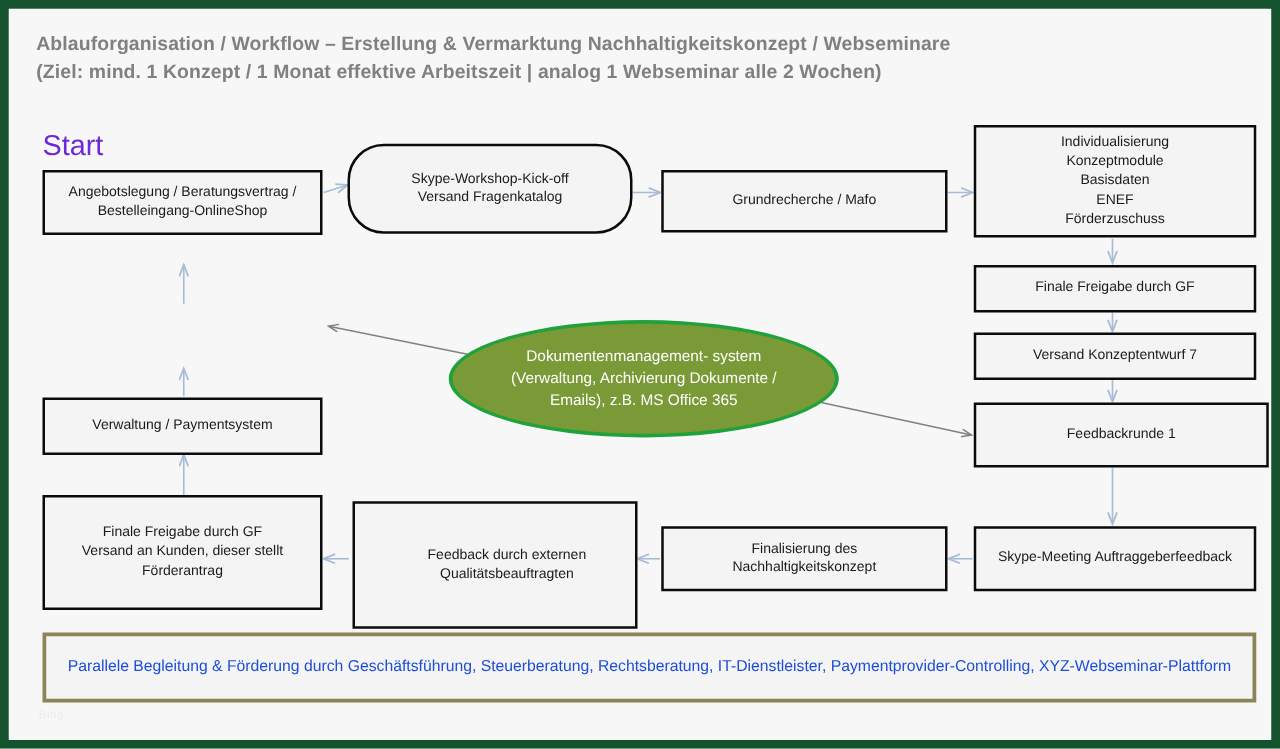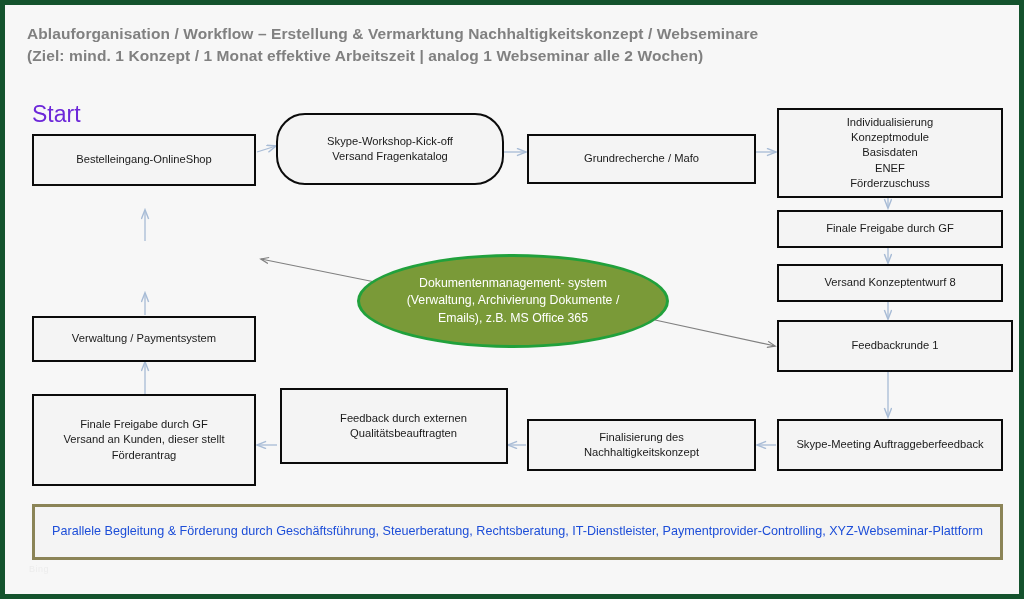--- a/index.html
+++ b/index.html
@@ -7,21 +7,21 @@
     margin: 0;
     padding: 0;
     background: #ffffff;
   }
   #canvas {
     position: relative;
     width: 1024px;
     height: 599px;
     background: #f7f7f7;
     box-sizing: border-box;
-    border: 5px solid #14532d;
+    border: 7px solid #14532d;
     overflow: hidden;
     font-family: "Liberation Sans", sans-serif;
   }
   #inner {
     position: absolute;
     left: 0; top: 0;
     width: 1006px;
     height: 581px;
     background: #f7f7f7;
   }
@@ -163,56 +163,57 @@
 
       <g stroke="#808080" stroke-width="1.1" fill="none" marker-end="url(#ahGray)">
 
         <line x1="370" y1="277" x2="256" y2="254"></line>
         <line x1="650" y1="315" x2="770" y2="341"></line>
       </g>
     </svg>
 
     <div class="box" style="left:27px; top:129px; width:224px; height:52px;">
       <div>
+        <span>Angebotslegung / Beratungsvertrag /</span>
         <span>Bestelleingang-OnlineShop</span>
       </div>
     </div>
 
     <div class="box" style="left:271px; top:108px; width:228px; height:72px;border-radius:29px;">
       <div>
         <span>Skype-Workshop-Kick-off</span>
         <span>Versand Fragenkatalog</span>
       </div>
     </div>
 
     <div class="box" style="left:522px; top:129px; width:229px; height:50px;">
       <div>
         <span>Grundrecherche / Mafo</span>
       </div>
     </div>
 
-    <div class="box" style="left:772px; top:93px; width:226px; height:90px;margin-top:10px;">
+    <div class="box" style="left:772px; top:93px; width:226px; height:90px;">
       <div>
         <span>Individualisierung</span>
         <span>Konzeptmodule</span>
         <span>Basisdaten</span>
         <span>ENEF</span>
         <span>Förderzuschuss</span>
       </div>
     </div>
 
     <div class="box" style="left:772px; top:205px; width:226px; height:38px;">
       <div>
         <span>Finale Freigabe durch GF</span>
       </div>
     </div>
 
     <div class="box" style="left:772px; top:259px; width:226px; height:38px;">
       <div>
-        <span>Versand Konzeptentwurf  8</span>
+        <span>Versand Konzeptentwurf  7</span>
       </div>
     </div>
 
     <div class="box" style="left:772px; top:315px; width:236px; height:52px;">
       <div>
         <span>Feedbackrunde 1</span>
       </div>
     </div>
 
     <div class="box" style="left:772px; top:414px; width:226px; height:52px;">
@@ -221,21 +222,21 @@
       </div>
     </div>
 
     <div class="box" style="left:522px; top:414px; width:229px; height:52px;">
       <div>
         <span>Finalisierung des</span>
         <span>Nachhaltigkeitskonzept</span>
       </div>
     </div>
 
-    <div class="box" style="left:275px; top:383px; width:228px; height:76px;padding-left:24px;">
+    <div class="box" style="left:275px; top:394px; width:228px; height:102px;padding-left:24px;">
       <div>
         <span>Feedback durch externen</span>
         <span>Qualitätsbeauftragten</span>
       </div>
     </div>
 
     <div class="box" style="left:27px; top:389px; width:224px; height:92px;">
       <div>
         <span>Finale Freigabe durch GF</span>
         <span>Versand an Kunden, dieser stellt</span>

